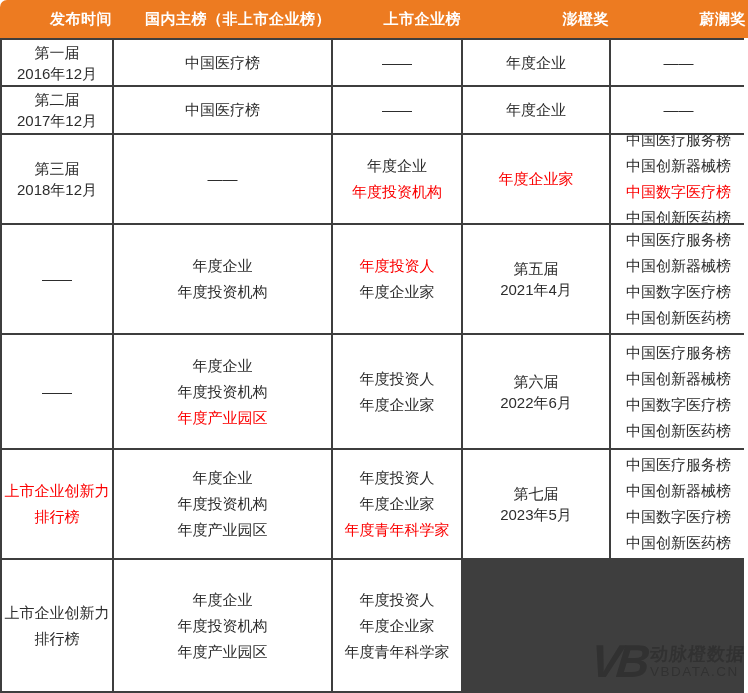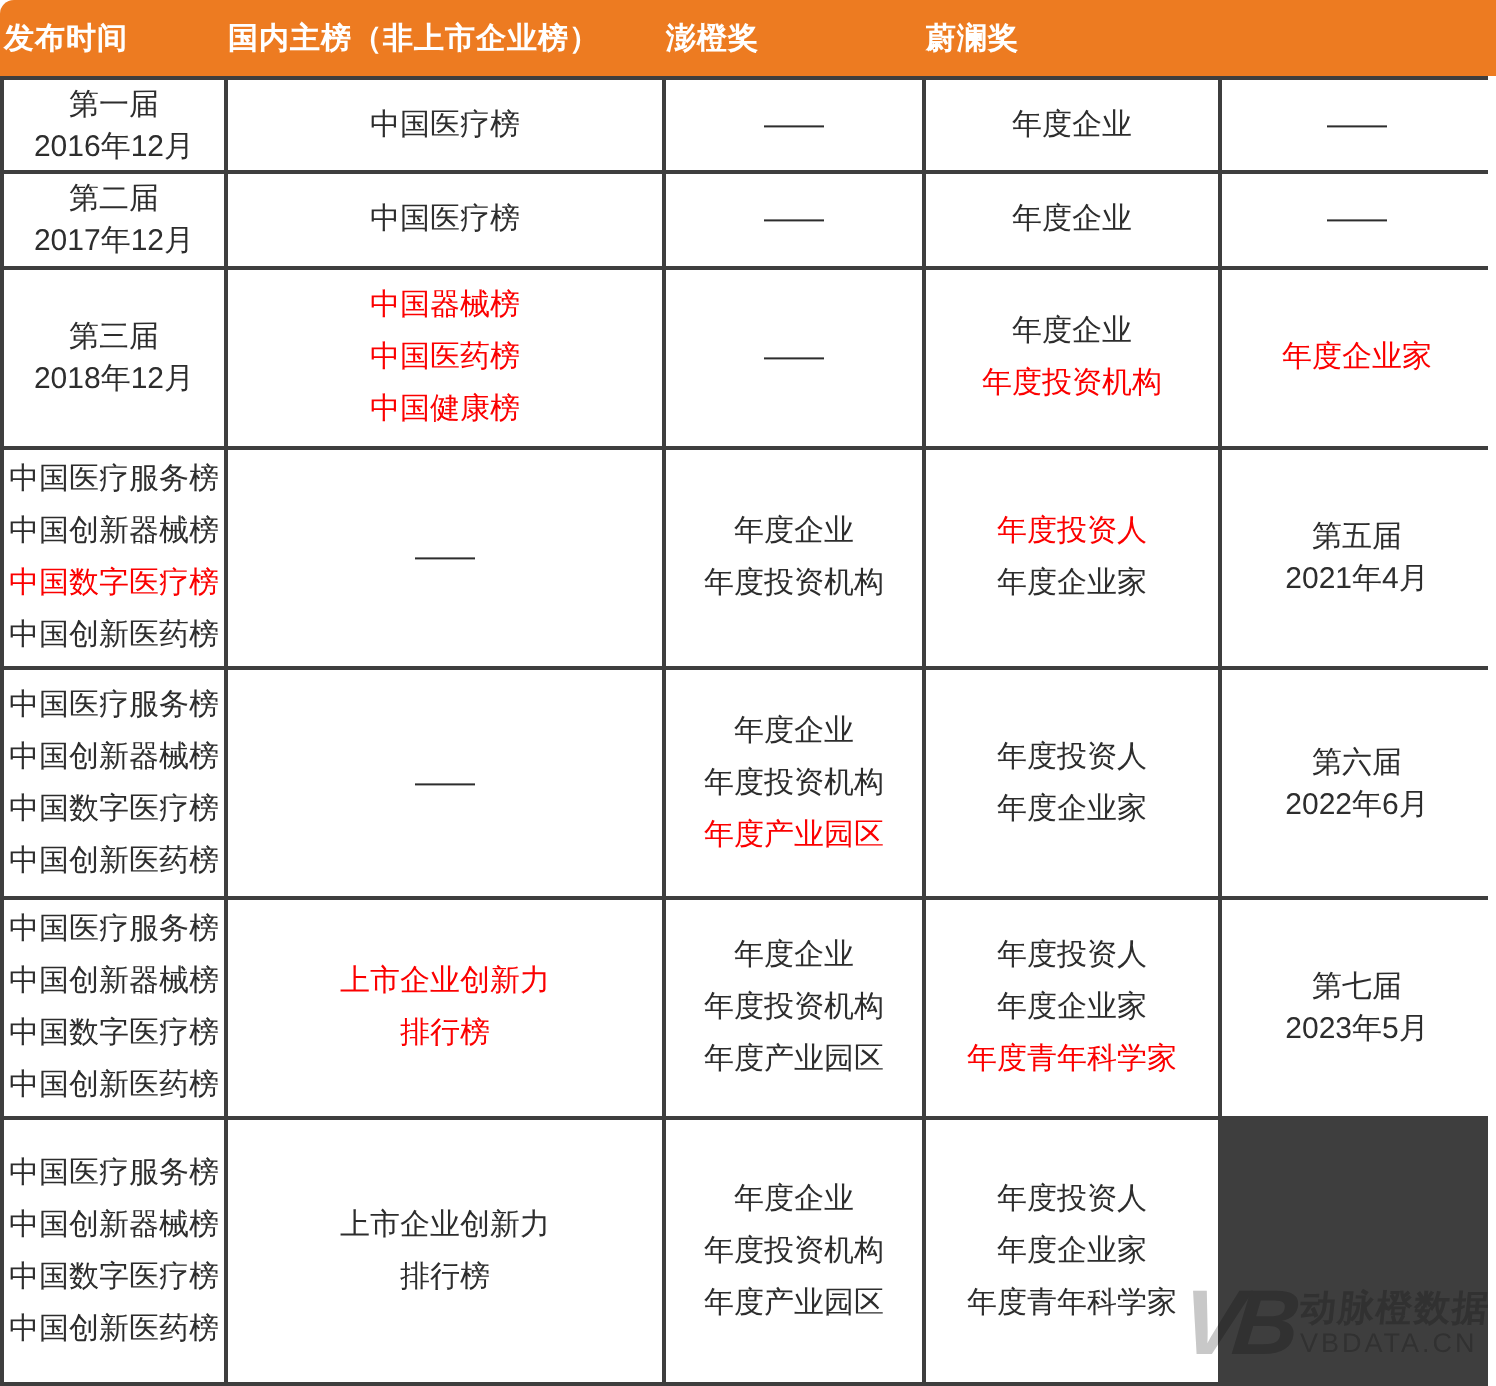--- a/index.html
+++ b/index.html
@@ -10,21 +10,21 @@
     width:748px;height:693px;position:relative;overflow:hidden;background:#fff;
     font-family:"Liberation Sans","DejaVu Sans",sans-serif;
   }
   .header-bar{
     box-sizing:border-box;width:748px;height:38px;background:var(--orange);
     display:grid;grid-template-columns:110px 217px 128px 146px 135px;
     column-gap:2px;padding:0 2px;align-items:center;
     border-top-left-radius:7px;
   }
   .hcell{
-    color:#fff;font-weight:bold;font-size:15px;text-align:left;
+    color:#fff;font-weight:bold;font-size:15px;text-align:right;
     letter-spacing:0.5px;white-space:nowrap;
   }
   .grid{
     box-sizing:border-box;width:744px;
     display:grid;grid-template-columns:110px 217px 128px 146px 135px;
     gap:2px;background:var(--border);border:2px solid var(--border);
   }
   .cell{
     background:#fff;display:flex;flex-direction:column;justify-content:center;
     align-items:center;text-align:center;font-size:15px;color:var(--ink);
@@ -46,20 +46,21 @@
   .wm-site{font-size:13.5px;font-weight:400;letter-spacing:1.5px;}
 </style>
 </head>
 <body>
 
 <div class="page">
 
   <div class="header-bar">
     <div class="hcell">发布时间</div>
     <div class="hcell">国内主榜（非上市企业榜）</div>
+    <div class="hcell">上市企业榜</div>
     <div class="hcell">澎橙奖</div>
     <div class="hcell">蔚澜奖</div>
   </div>
 
   <div class="grid" id="table-body" style="grid-template-rows: 45px 46px 88px 108px 113px 108px 131px;">
       <div class="cell cell--period">
         <div class="line">第一届</div>
         <div class="line">2016年12月</div>
       </div>
       <div class="cell cell--domestic">
@@ -86,25 +87,20 @@
       </div>
       <div class="cell cell--pengcheng_award">
         <div class="line">年度企业</div>
       </div>
       <div class="cell cell--weilan_award">
         <div class="line">——</div>
       </div>
       <div class="cell cell--period">
         <div class="line">第三届</div>
         <div class="line">2018年12月</div>
-      </div>
-      <div class="cell cell--domestic">
-        <div class="line red">中国器械榜</div>
-        <div class="line red">中国医药榜</div>
-        <div class="line red">中国健康榜</div>
       </div>
       <div class="cell cell--listed">
         <div class="line">——</div>
       </div>
       <div class="cell cell--pengcheng_award">
         <div class="line">年度企业</div>
         <div class="line red">年度投资机构</div>
       </div>
       <div class="cell cell--weilan_award">
         <div class="line red">年度企业家</div>

